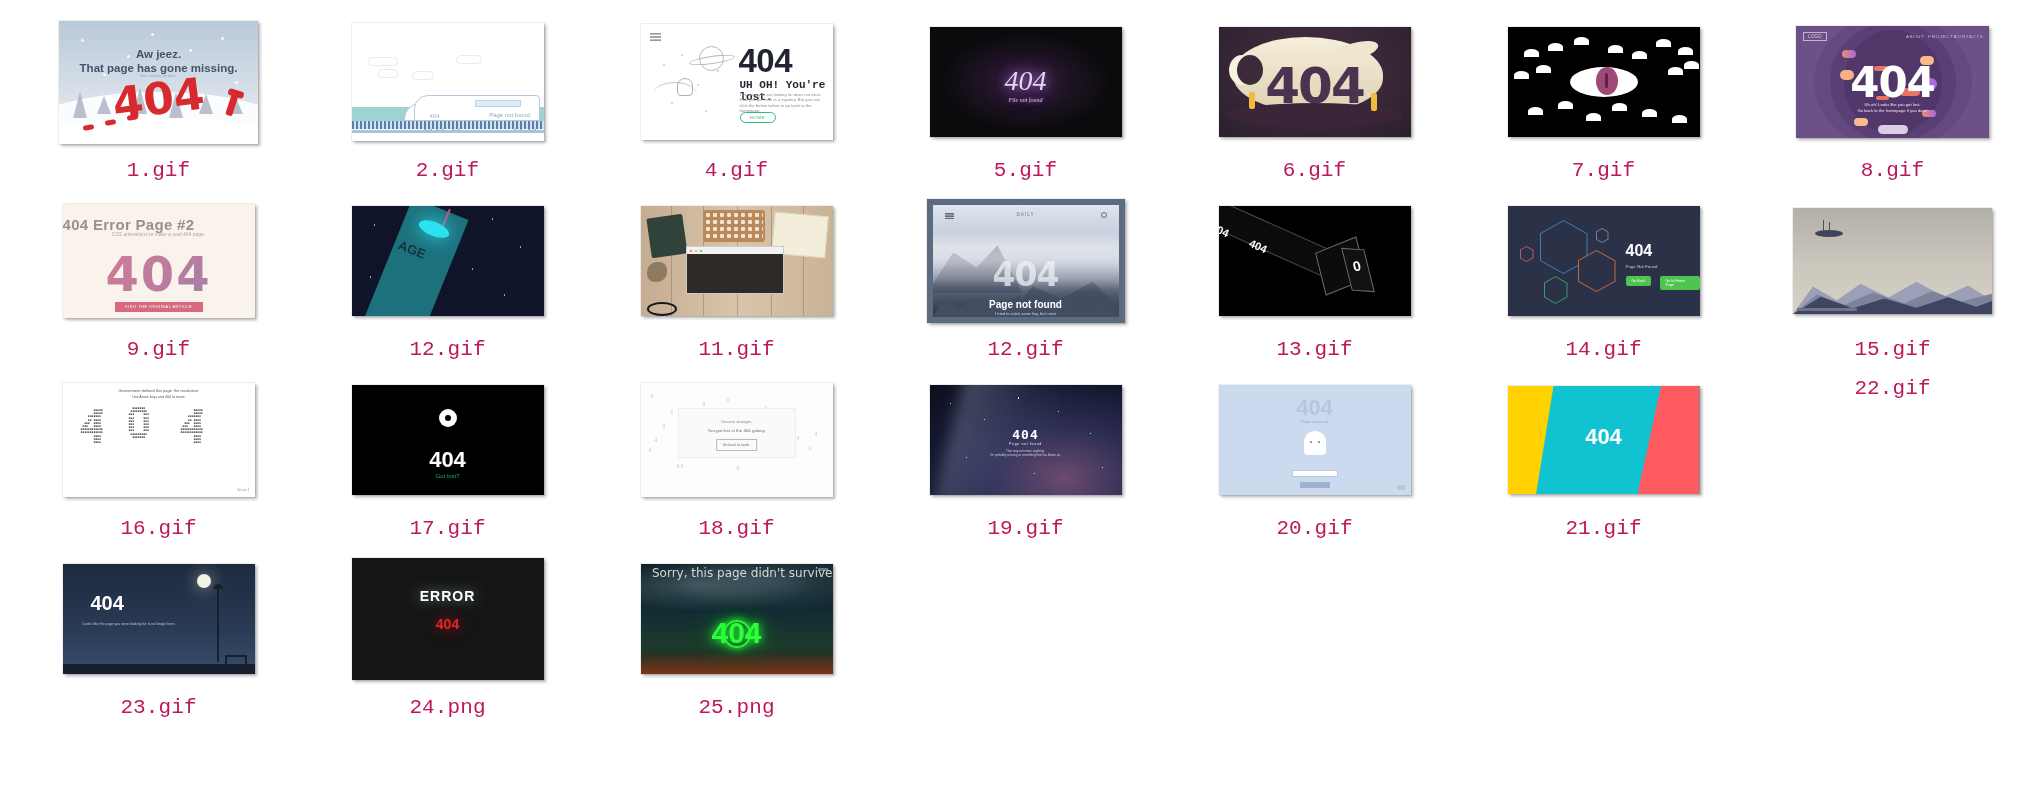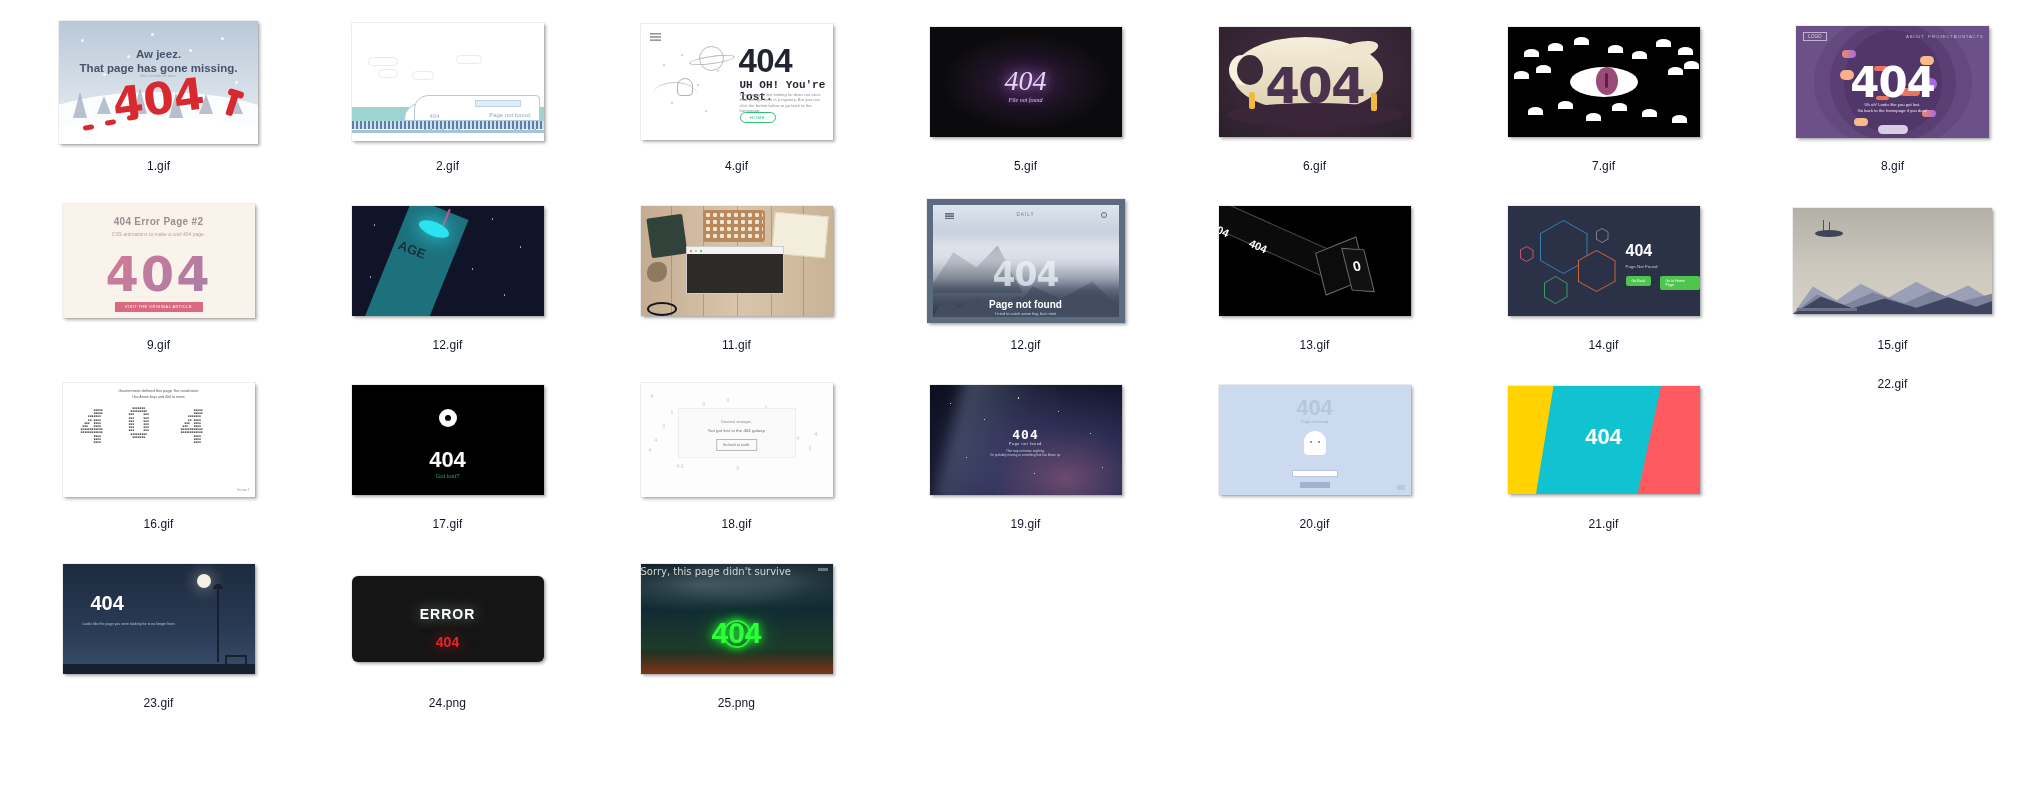--- a/index.html
+++ b/index.html
@@ -26,24 +26,24 @@
     position: relative;
   }
   .thumb {
     position: relative;
     overflow: hidden;
     background: #fff;
     box-shadow: 2px 2px 3px rgba(0,0,0,.30), 0 0 0 1px rgba(0,0,0,.06);
   }
   .label {
     margin-top: 7px;
-    font-size: 12px;
-    color: #0f172a;
+    font-size: 21px;
+    color: #be185d;
     letter-spacing: .1px;
-    font-family: Liberation Sans, sans-serif;
+    font-family: Liberation Mono, monospace;
   }
   
   .abs { position: absolute; }
   .num404 { font-weight: bold; letter-spacing: 1px; }
 
   
   .t1 { width: 199px; height: 123px; background: linear-gradient(#b9c8d8, #d6dfe8 55%, #e9eef3); }
   .t1 .snowground { position:absolute; left:-20%; bottom:-34px; width:140%; height:86px; background:#fbfcfd; border-radius:50% 50% 0 0; }
   .t1 .hill2 { position:absolute; left:-5%; bottom:-8px; width:110%; height:34px; background:#fff; border-radius:50% 50% 0 0;}
   .t1 .txt { position:absolute; top:26px; left:0; right:0; text-align:center; color:#44546a; font-weight:bold; font-size:11.5px; line-height:14px;}
@@ -125,21 +125,21 @@
   .t8 .ring3 { position:absolute; left:48px; top:4px; width:98px; height:104px; border-radius:50%; background:#513669; }
   .t8 .logo { position:absolute; left:7px; top:6px; width:24px; height:9px; border:1px solid #c3b2d6; color:#ddd2ea; font-size:4.6px; display:flex; align-items:center; justify-content:center;}
   .t8 .nav { position:absolute; top:8px; color:#c9bbd9; font-size:4.4px; letter-spacing:.7px; }
   .t8 .big { position:absolute; left:0; right:0; top:32px; text-align:center; color:#fff; font-size:42px; font-weight:bold; letter-spacing:-1px; font-family:"DejaVu Sans", sans-serif;}
   .t8 .cap { position:absolute; left:0; right:0; top:76px; text-align:center; color:#f2e9f8; font-size:4.2px; line-height:6px;}
   .t8 .btn { position:absolute; left:50%; transform:translateX(-50%); bottom:4px; width:30px; height:9px; border-radius:5px; background:#d8cfe4;}
   .t8 .pill { position:absolute; border-radius:9px; }
 
   
   .t9 { width: 192px; height: 114px; background:#faf3ec; }
-  .t9 .h { position:absolute; left:0; right:0; top:12px; text-align:center; font-size:10px; font-weight:bold; color:#9a8f92; letter-spacing:.3px;}
+  .t9 .h { position:absolute; left:0; right:0; top:12px; font-size:15px; font-weight:bold; color:#9a8f92; letter-spacing:.3px;}
   .t9 .s { position:absolute; left:0; right:0; top:27px; text-align:center; font-size:5px; color:#b2a5a8;}
   .t9 .d404 { position:absolute; left:0; right:0; top:42px; text-align:center; font-size:48px; font-weight:bold; letter-spacing:2px;
       background:linear-gradient(135deg,#e0798f,#9a7fae); -webkit-background-clip:text; background-clip:text; color:transparent; font-family:"DejaVu Sans", sans-serif;}
   .t9 .btn { position:absolute; left:50%; transform:translateX(-50%); bottom:6px; width:88px; height:10px; background:#d9697f; color:#fff; font-size:3.8px; display:flex; align-items:center; justify-content:center; letter-spacing:.5px;}
 
   
   .t10 { width: 192px; height: 110px; background:#101428; }
   .t10 .card { position:absolute; left:34px; top:-2px; width:60px; height:132px; background:#1f7b86; transform:rotate(22deg); opacity:.9;}
   .t10 .cap { position:absolute; left:66px; top:16px; width:32px; height:14px; background:#2de2f0; border-radius:50%; box-shadow:0 0 18px #2de2f0; transform:rotate(22deg);}
   .t10 .line { position:absolute; left:92px; top:2px; width:1.5px; height:26px; background:#c74f8a; transform:rotate(22deg);}
@@ -253,28 +253,28 @@
   .t23 { width: 192px; height: 110px; background:linear-gradient(#1d2a3e,#2a3b55 60%,#394d6b); }
   .t23 .moon { position:absolute; right:44px; top:10px; width:14px; height:14px; border-radius:50%; background:#f3f1e4; box-shadow:0 0 16px rgba(255,255,230,.6);}
   .t23 .n { position:absolute; left:28px; top:28px; color:#fff; font-size:20px; font-weight:bold;}
   .t23 .s { position:absolute; left:20px; top:58px; width:110px; color:#b9c6da; font-size:3.6px; line-height:5.4px;}
   .t23 .pole { position:absolute; right:36px; top:22px; width:1.6px; bottom:12px; background:#18202e;}
   .t23 .lamp { position:absolute; right:32px; top:20px; width:10px; height:5px; background:#18202e; border-radius:5px 5px 0 0;}
   .t23 .bench { position:absolute; right:8px; bottom:10px; width:22px; height:9px; border-top:2px solid #18202e; border-left:2px solid #18202e; border-right:2px solid #18202e;}
   .t23 .ground { position:absolute; left:0; right:0; bottom:0; height:10px; background:#16202e;}
 
   
-  .t24 { width: 192px; height: 86px; background:#151515;border-radius:6px; }
+  .t24 { width: 192px; height: 122px; background:#151515; }
   .t24 .e { position:absolute; left:0; right:0; top:30px; text-align:center; color:#fff; font-size:14px; font-weight:bold; letter-spacing:1px; text-shadow:0 0 14px rgba(200,255,220,.55);}
   .t24 .n { position:absolute; left:0; right:0; top:58px; text-align:center; color:#e8242b; font-size:14px; font-weight:bold; text-shadow:0 0 16px rgba(232,36,43,.8);}
 
   
   .t25 { width: 192px; height: 110px; background:linear-gradient(#0d1a22,#122c33 45%,#1d3a2b 75%,#2a1a14); }
   .t25 .clouds { position:absolute; left:0; right:0; top:0; height:52px; background:radial-gradient(ellipse at 30% 40%, rgba(140,170,180,.35), transparent 60%), radial-gradient(ellipse at 70% 30%, rgba(120,150,165,.3), transparent 60%);}
-  .t25 .hd { position:absolute; left:0; right:0; top:2px; text-align:left; color:#cfd9d2; font-size:10px; font-family:"DejaVu Sans", sans-serif;}
+  .t25 .hd { position:absolute; left:0; right:0; top:2px; text-align:right; color:#cfd9d2; font-size:12px; font-family:"DejaVu Sans", sans-serif;}
   .t25 .n { position:absolute; left:0; right:0; top:52px; text-align:center; color:#2bff3a; font-size:30px; font-weight:bold; text-shadow:0 0 10px #2bff3a, 0 0 22px #13cc22;}
   .t25 .ring { position:absolute; left:50%; margin-left:-14px; top:56px; width:28px; height:28px; border:2px solid #2bff3a; border-radius:50%; box-shadow:0 0 10px #2bff3a;}
   .t25 .fire { position:absolute; left:0; right:0; bottom:0; height:22px; background:linear-gradient(transparent, rgba(220,90,30,.45));}
   .t25 .ctl { position:absolute; right:5px; top:4px; width:10px; height:3px; background:rgba(255,255,255,.35);}
 </style>
 </head>
 <body>
 
 <div id="grid">
 

